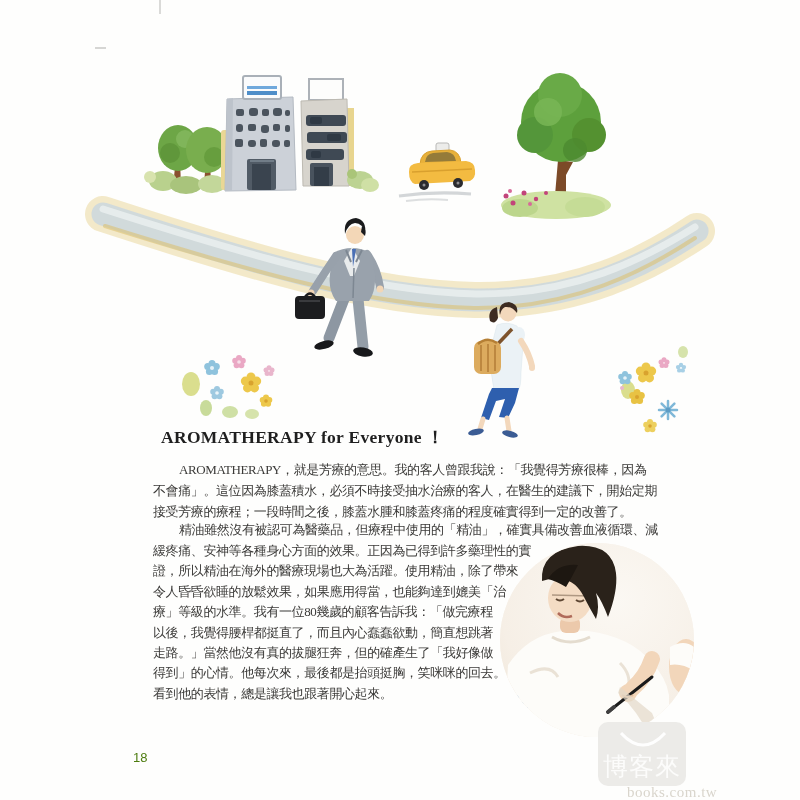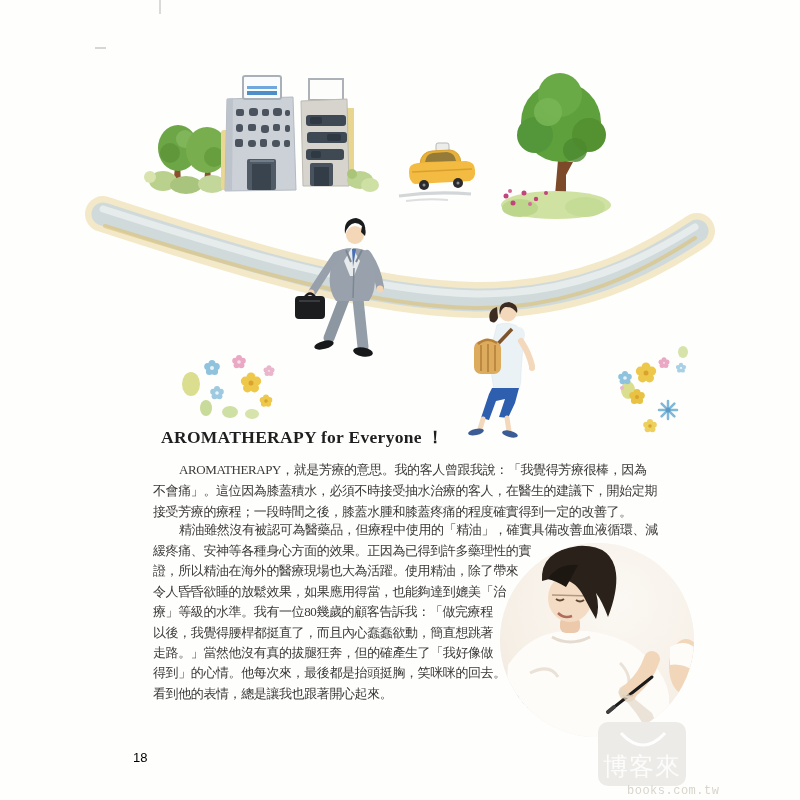--- a/index.html
+++ b/index.html
@@ -4,33 +4,33 @@
 <style>
   html,body{margin:0;padding:0;background:#ffffff;}
   .canvas{position:relative;width:800px;height:800px;background:#fefefd;overflow:hidden;
           font-family:"Liberation Serif","DejaVu Serif",serif;}
   .illus{position:absolute;left:0;top:0;width:800px;height:800px;}
   .article-title{position:absolute;left:161px;top:425px;font-size:17.5px;font-weight:bold;
       color:#1f1f1f;letter-spacing:.3px;font-family:"Liberation Serif","DejaVu Serif",serif;}
   .bline{position:absolute;left:153px;font-size:13px;line-height:14px;color:#3b3a38;
       letter-spacing:-.4px;white-space:pre;}
   .bline.indent{padding-left:26px;}
-  .pagenum{position:absolute;left:133px;top:750px;font-size:13px;color:#000000;
+  .pagenum{position:absolute;left:133px;top:750px;font-size:13px;color:#4d7c0f;
       font-family:"Liberation Sans","DejaVu Sans",sans-serif;}
   .photo{position:absolute;left:500px;top:543px;width:194px;height:194px;border-radius:50%;
       overflow:hidden;background:#f8f3ec;}
   .photo svg{display:block;}
   .wm-bag{position:absolute;left:598px;top:722px;width:88px;height:64px;border-radius:10px;
       background:#ecebe8;z-index:5;}
   .wm-name{position:absolute;left:598px;top:750px;width:88px;text-align:center;font-size:25px;
       color:#fcfcfb;letter-spacing:1px;z-index:6;
       font-family:"Liberation Sans","DejaVu Sans",sans-serif;}
   .wm-smile{position:absolute;left:620px;top:731px;z-index:6;}
-  .wm-site{position:absolute;left:627px;top:784px;font-size:12px;color:#d9d5cc;
-      letter-spacing:.5px;z-index:6;font-family:Liberation Mono, monospace;}
+  .wm-site{position:absolute;left:627px;top:784px;font-size:15px;color:#d9d5cc;
+      letter-spacing:.5px;z-index:6;font-family:Liberation Serif, serif;}
   .scan-tick-top{position:absolute;left:159px;top:0;width:2px;height:14px;background:#dadad8;}
   .scan-tick-left{position:absolute;left:95px;top:47px;width:11px;height:2px;background:#d6d6d4;}
 </style>
 </head>
 <body>
 
 <div class="canvas">
 
   <svg class="illus" viewBox="0 0 800 800" xmlns="http://www.w3.org/2000/svg">
 

